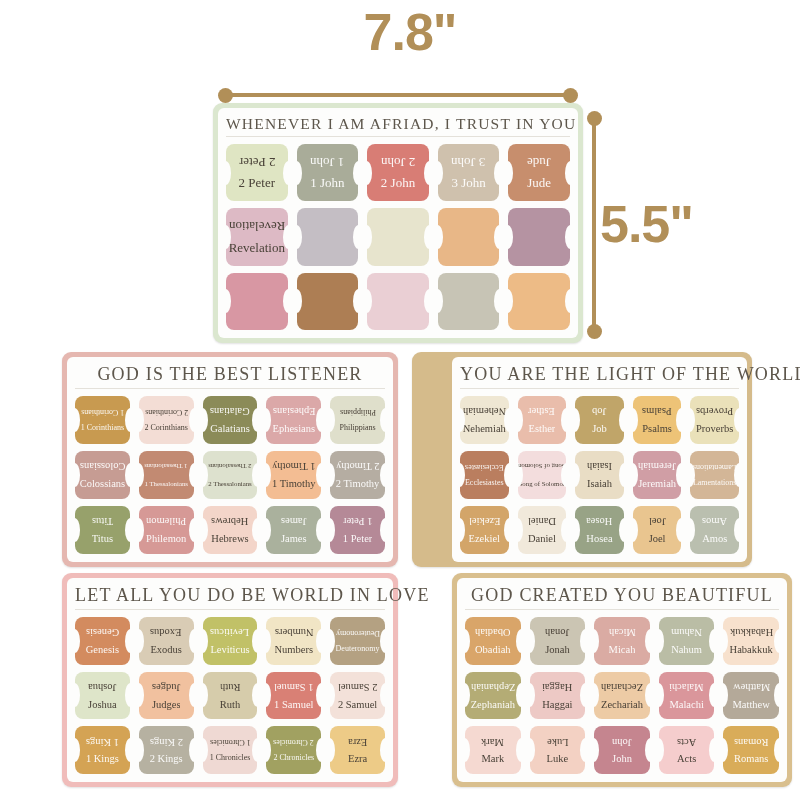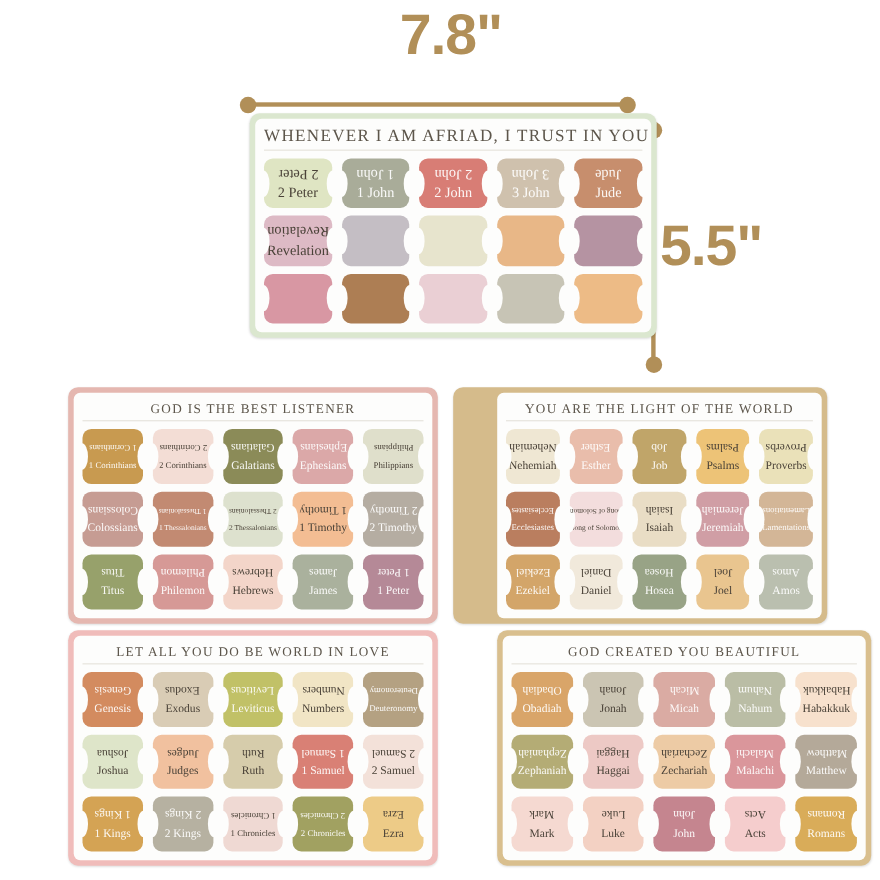--- a/index.html
+++ b/index.html
@@ -26,21 +26,21 @@
   .panel{
     background:#fdfdfc;border-radius:6px;height:100%;box-sizing:border-box;
     display:flex;flex-direction:column;padding:3px 8px 8px;
   }
   .sheet-title{
     text-align:center;color:#5d564b;letter-spacing:1.2px;
     padding:4px 0 3px;border-bottom:1px solid #e4e1da;margin-bottom:7px;
     white-space:nowrap;
   }
   .sheet-lg .sheet-title{font-size:15.5px;}
-  .sheet-sm .sheet-title{font-size:12px;}
+  .sheet-sm .sheet-title{font-size:18px;}
   .tab-grid{
     flex:1;display:grid;grid-template-columns:repeat(5,1fr);
     grid-template-rows:repeat(3,1fr);column-gap:9px;row-gap:7px;
   }
   .tab{
     position:relative;border-radius:8px;display:flex;flex-direction:column;
     align-items:center;justify-content:space-evenly;padding:3px 1px;
     box-sizing:border-box;min-width:0;
   }
   .tab::before,.tab::after{
@@ -54,21 +54,21 @@
     text-align:center;line-height:1.1;
   }
   .lbl-top{transform:rotate(180deg);}
   .t-dark{color:#4a4238;}
   .t-light{color:rgba(255,255,255,0.93);}
   .fs-n{font-size:10.5px;}
   .fs-s{font-size:8px;}
   .fs-xs{font-size:6.8px;}
   .sheet-lg .fs-n{font-size:13px;}
   
-  #sheet-top{left:227px;top:103px;width:370px;height:204px;}
+  #sheet-top{left:213px;top:103px;width:370px;height:240px;}
   #sheet-ml{left:62px;top:352px;width:336px;height:215px;}
   #sheet-mr{left:412px;top:352px;width:340px;height:215px;}
   #sheet-bl{left:62px;top:573px;width:336px;height:214px;}
   #sheet-br{left:412px;top:573px;width:340px;height:214px;}
 </style>
 </head>
 <body>
 
 <div id="width-label" class="dim-label" style="color: rgb(177, 143, 88);">7.8"</div>
 

